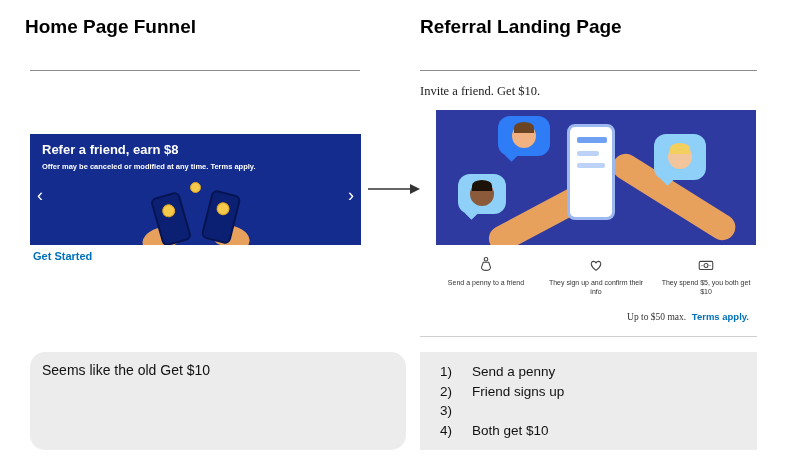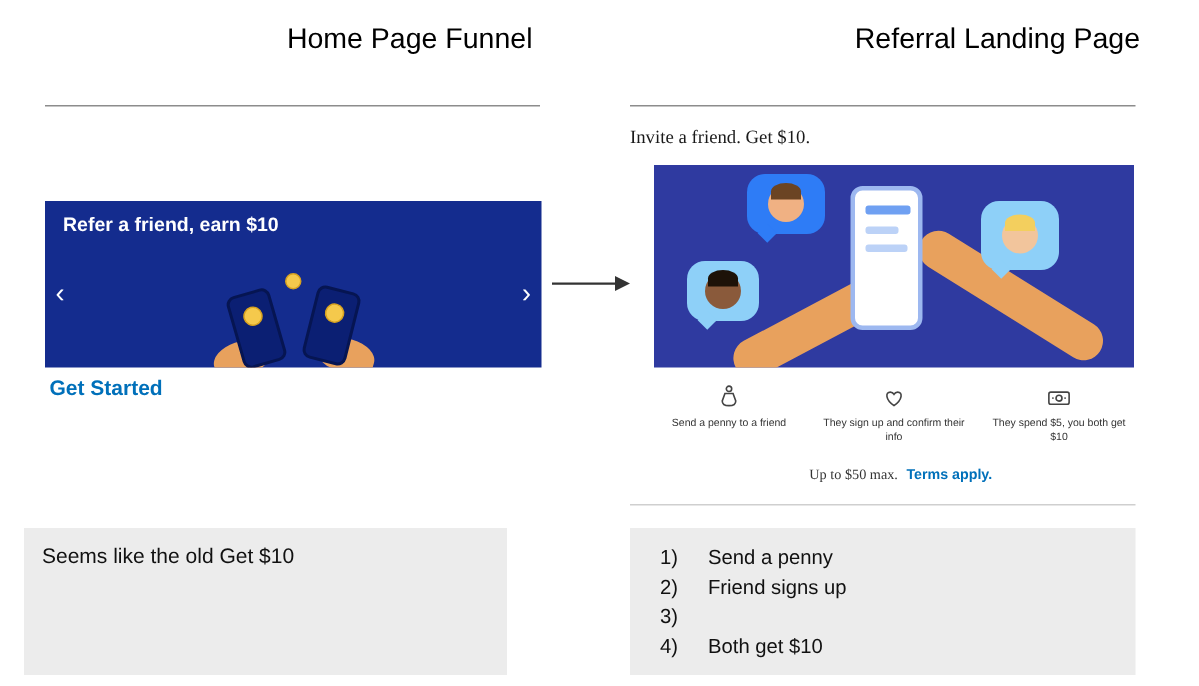--- a/index.html
+++ b/index.html
@@ -3,21 +3,21 @@
 <meta charset="utf-8">
 <style>
   * { margin:0; padding:0; box-sizing:border-box; }
   html,body { background:#fff; }
   body {
     width:799px; height:457px; position:relative; overflow:hidden;
     font-family:"Liberation Sans", sans-serif; color:#111;
   }
 
   
-  .col-title { position:absolute; top:16px; font-size:19px; font-weight:400; text-align:right; color:#000; }
+  .col-title { position:absolute; top:16px; font-size:19px; font-weight:700; text-align:left; color:#000; }
   .left-title  { left:25px;  width:330px; }
   .right-title { left:420px; width:340px; }
 
   .divider { position:absolute; height:1px; background:#8c8c8c; }
   .left-divider  { left:30px;  top:70px; width:330px; }
   .right-divider { left:420px; top:70px; width:337px; }
   .bottom-divider{ left:420px; top:336px; width:337px; background:#cfcfcf; }
 
   
   .banner {
@@ -46,21 +46,21 @@
     position:absolute; left:160px; top:48px; width:11px; height:11px; border-radius:50%;
     background:var(--coin,#f5c94c); border:1.5px solid #d8a21f;
   }
   .hand {
     position:absolute; width:36px; height:22px; border-radius:50% 50% 30% 30%;
     background:var(--skin,#e8a15d);
   }
   .hand-left  { left:112px; top:94px; transform:rotate(-18deg); }
   .hand-right { left:184px; top:92px; transform:rotate(16deg); }
 
-  .get-started { position:absolute; left:33px; top:250px; font-size:14px; font-weight:700; color:var(--link,#0070ba); cursor:pointer; }
+  .get-started { position:absolute; left:33px; top:250px; font-size:11px; font-weight:700; color:var(--link,#0070ba); cursor:pointer; }
 
   
   .flow-arrow { position:absolute; left:368px; top:181px; }
 
   
   .headline {
     position:absolute; left:420px; top:84px; width:337px; 
     font-family:"Liberation Serif", serif; font-size:12.5px; color:#1a1a1a;
   }
   .illus {
@@ -91,45 +91,46 @@
   .scr-line { position:absolute; left:7px; border-radius:2px; background:#6fa0f2; }
   .l1 { top:10px; width:30px; height:6px; }
   .l2 { top:24px; width:22px; height:5px; background:#bcd2f7; }
   .l3 { top:36px; width:28px; height:5px; background:#bcd2f7; }
 
   .steps { position:absolute; left:436px; top:256px; width:320px; display:flex; justify-content:space-between; }
   .step { width:100px; text-align:center; }
   .step-icon { display:block; margin:0 auto 4px auto; }
   .step-label { font-size:7px; line-height:1.35; color:#333; }
 
-  .disclaimer { position:absolute; left:432px; top:311px; width:337px; text-align:center; font-size:9.5px; }
+  .disclaimer { position:absolute; left:412px; top:311px; width:337px; text-align:right; font-size:9.5px; }
   .disc-text  { font-family:"Liberation Serif", serif; color:#333; }
   .terms-link { font-weight:700; color:var(--link,#0070ba); cursor:pointer; margin-left:3px; }
 
   
   .note { position:absolute; top:352px; height:98px; background:var(--note-bg,#ececec); }
-  .note-left  { left:16px;  width:322px; }
+  .note-left  { left:30px;  width:376px;border-radius:15px; }
   .note-right { left:420px; width:337px; }
   .note-text  { padding:10px 12px; font-size:14px; color:#111; }
   .note-list  { padding:12px 10px 0 20px; }
   .note-item  { display:flex; font-size:13.5px; color:#111; margin-bottom:4.5px; }
   .note-item .num { width:32px; flex:none; }
 </style>
 </head>
 <body>
 
 <div>
 
   <div class="col-title left-title">Home Page Funnel</div>
   <div class="col-title right-title">Referral Landing Page</div>
   <div class="divider left-divider"></div>
   <div class="divider right-divider"></div>
 
   <div class="banner">
-    <div class="banner-heading">Refer a friend, earn $10</div>
+    <div class="banner-heading">Refer a friend, earn $8</div>
+    <div class="banner-subtext">Offer may be canceled or modified at any time. Terms apply.</div>
     <div class="chevron chevron-left">‹</div>
     <div class="chevron chevron-right">›</div>
     <div class="phones">
       <div class="hand hand-left"></div>
       <div class="hand hand-right"></div>
       <div class="phone phone-left">
           <div class="coin"></div>
         </div>
       <div class="phone phone-right">
           <div class="coin"></div>

